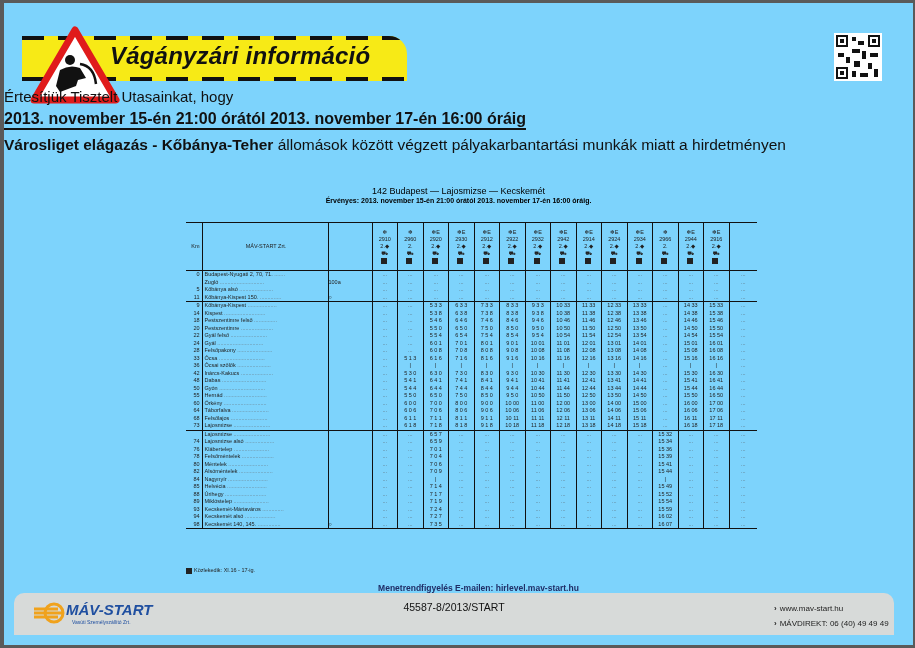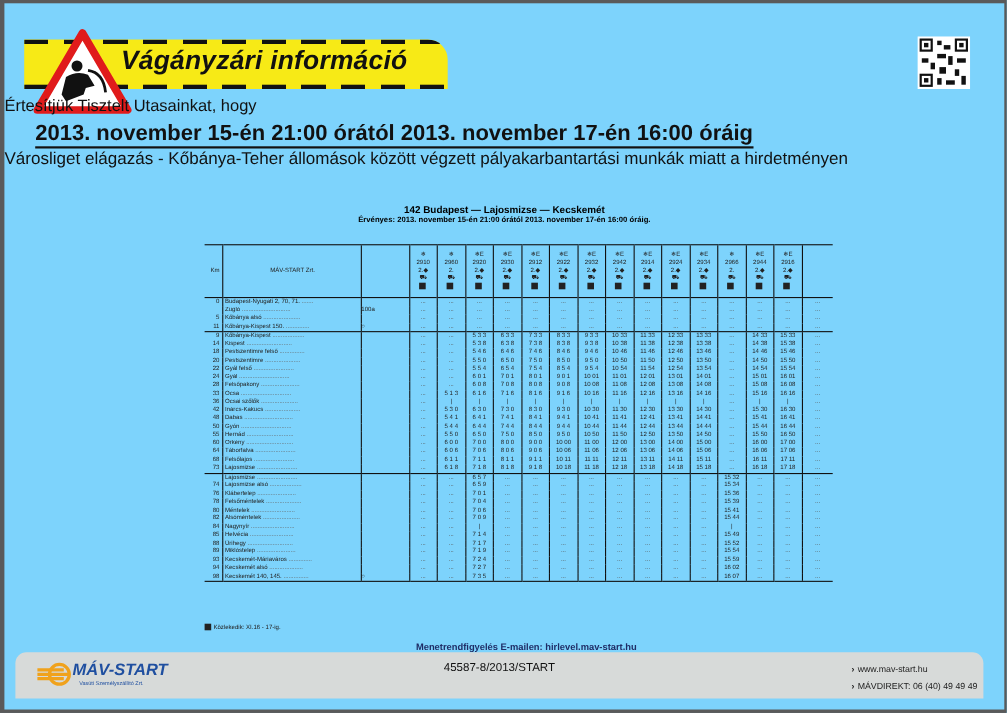--- a/index.html
+++ b/index.html
@@ -13,26 +13,26 @@
     background: repeating-linear-gradient(90deg, #111 0 22px, transparent 22px 36px); }
   .stripe.top { top: 0; }
   .stripe.bottom { bottom: 0; }
   .banner-title { position: absolute; left: 88px; top: 6px; font-size: 24px; font-weight: bold; font-style: italic; color: #111; white-space: nowrap; letter-spacing: 0.2px; }
   .warn-sign { position: absolute; left: 8px; top: -10px; width: 90px; height: 78px; }
 
   .qr { position: absolute; left: 830px; top: 30px; width: 48px; height: 48px; }
 
   .intro { position: absolute; left: 0; width: 909px; text-align: left; color: #111; }
   .intro-1 { top: 85px; font-size: 15px; }
-  .intro-2 { top: 107px; font-size: 20px; font-weight: bold; padding-left: 28px; }
+  .intro-2 { top: 107px; font-size: 16px; font-weight: bold; }
   .intro-2 span { border-bottom: 2px solid #111; padding-bottom: 1px; }
   .intro-3 { top: 131px; font-size: 15.5px; line-height: 22px; }
-  .intro-3 b { font-weight: normal; }
-
-  .tt-title { position: absolute; left: 0; width: 909px; top: 183px; text-align: center; font-size: 9px; font-weight: bold; }
+  .intro-3 b { font-weight: bold; }
+
+  .tt-title { position: absolute; left: 0; width: 909px; top: 183px; text-align: center; font-size: 9px; font-weight: normal; }
   .tt-valid { position: absolute; left: 0; width: 909px; top: 194px; text-align: center; font-size: 7px; font-weight: bold; }
 
   .timetable { position: absolute; left: 182px; top: 219px; }
   table { border-collapse: collapse; font-size: 5.5px; color: #222; }
   td, th { padding: 0; height: 7.5px; line-height: 7.5px; white-space: nowrap; }
   .hdr td { vertical-align: middle; border-top: 1px solid #111; }
   .col-km { width: 16px; text-align: right; padding-right: 2px; }
   .col-st { width: 126px; padding-left: 2px; border-left: 1px solid #111; overflow: hidden; }
   .col-ref { width: 44px; border-left: 1px solid #111; }
   .col-t { width: 25.5px; text-align: center; border-left: 1px solid #111; }

